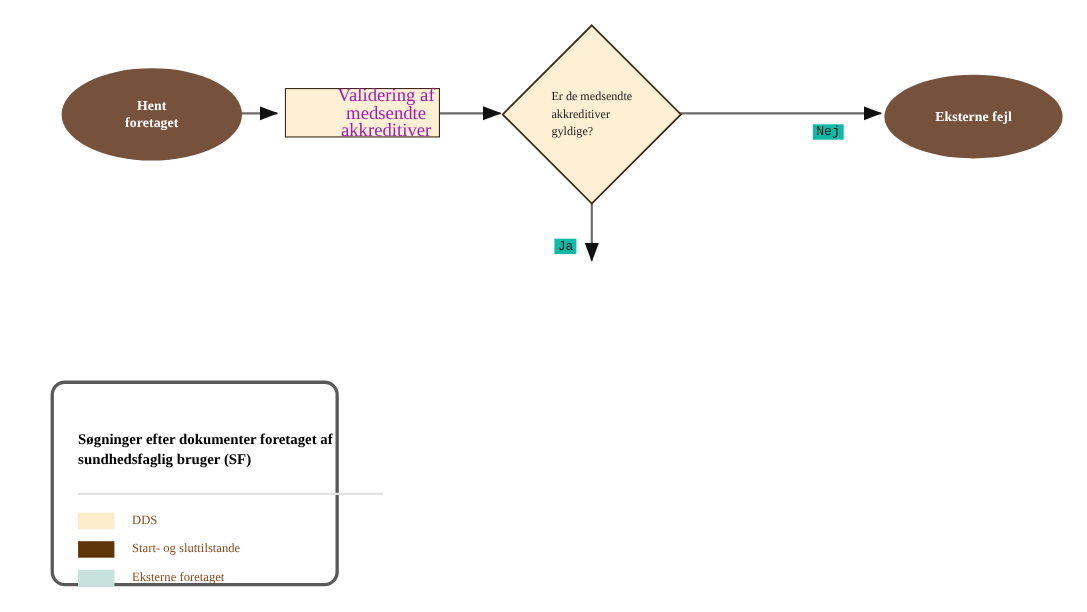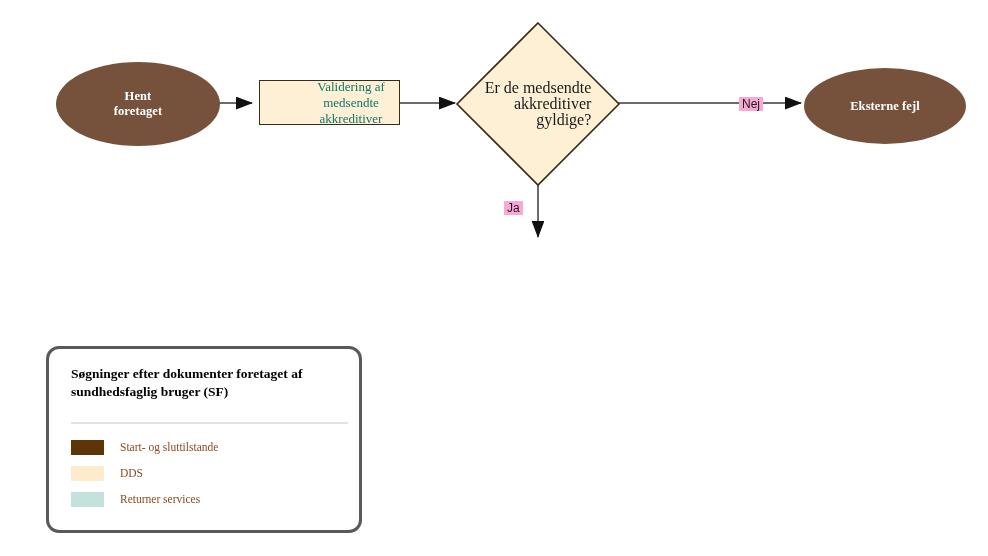--- a/index.html
+++ b/index.html
@@ -38,22 +38,22 @@
     color: #ffffff;
     font-weight: bold;
     font-size: 12.5px;
     line-height: 15px;
     letter-spacing: 0.1px;
   }
 
   .process-node {
     background: #fdf0d5;
     border: 1.4px solid #3b2a18;
-    color: #0f766e;
-    font-size: 13px;
+    color: #a21caf;
+    font-size: 17px;
     line-height: 16px;
     padding-left: 43px;
   }
 
   .diamond-wrap {
     position: absolute;
   }
   .diamond-shape {
     position: absolute;
     left: 0; top: 0;
@@ -61,49 +61,50 @@
     height: 100%;
   }
   .diamond-label {
     position: absolute;
     left: 0; top: 0;
     width: 100%;
     height: 100%;
     display: flex;
     align-items: center;
     justify-content: center;
-    text-align: right;
-    font-size: 16px;
+    text-align: left;
+    font-size: 11px;
     line-height: 16px;
     color: #1a1a1a;
   }
 
   
   .edge-label {
     position: absolute;
-    font-family: Liberation Sans, sans-serif;
+    font-family: Liberation Mono, monospace;
     font-size: 12px;
     color: #1a1a1a;
-    background: #f9a8d4;
+    background: #14b8a6;
     padding: 0 3px;
     white-space: nowrap;
+    margin-top: 16px;
   }
 
   
   .legend-box {
     position: absolute;
     left: 46px;
     top: 346px;
-    width: 316px;
+    width: 262px;
     height: 187px;
     box-sizing: border-box;
     background: #ffffff;
     border: 3px solid #595959;
     border-radius: 13px;
-    padding: 16px 22px 18px 22px;
+    padding: 42px 22px 18px 22px;
   }
   .legend-title {
     font-family: "Liberation Serif", serif;
     font-weight: bold;
     font-size: 13.5px;
     line-height: 17.5px;
     color: #000000;
     margin: 0;
     width: 270px;
   }
@@ -194,27 +195,27 @@
   <div class="legend-box">
     <div class="legend-title">
       <span>Søgninger efter dokumenter foretaget af</span>
       <span>sundhedsfaglig bruger (SF)</span>
     </div>
 
     <div class="legend-divider"></div>
 
     <div class="legend-items">
       <div class="legend-item">
+        <span class="legend-swatch" style="background:#fdeccb;"></span>
+        <span class="legend-label">DDS</span>
+      </div>
+      <div class="legend-item">
         <span class="legend-swatch" style="background:#5e3409;"></span>
         <span class="legend-label">Start- og sluttilstande</span>
       </div>
       <div class="legend-item">
-        <span class="legend-swatch" style="background:#fdeccb;"></span>
-        <span class="legend-label">DDS</span>
-      </div>
-      <div class="legend-item">
         <span class="legend-swatch" style="background:#c5e1dc;"></span>
-        <span class="legend-label">Returner services</span>
+        <span class="legend-label">Eksterne foretaget</span>
       </div>
     </div>
   </div>
 
 </div>
 
 </body></html>

